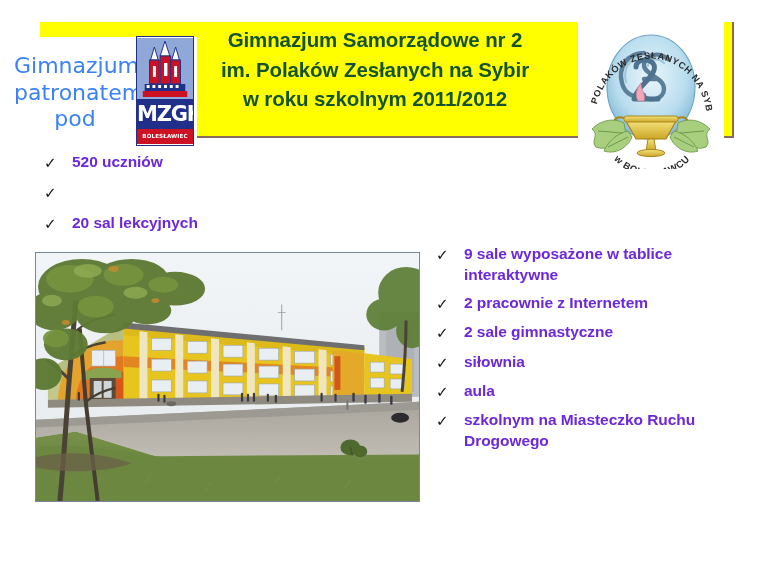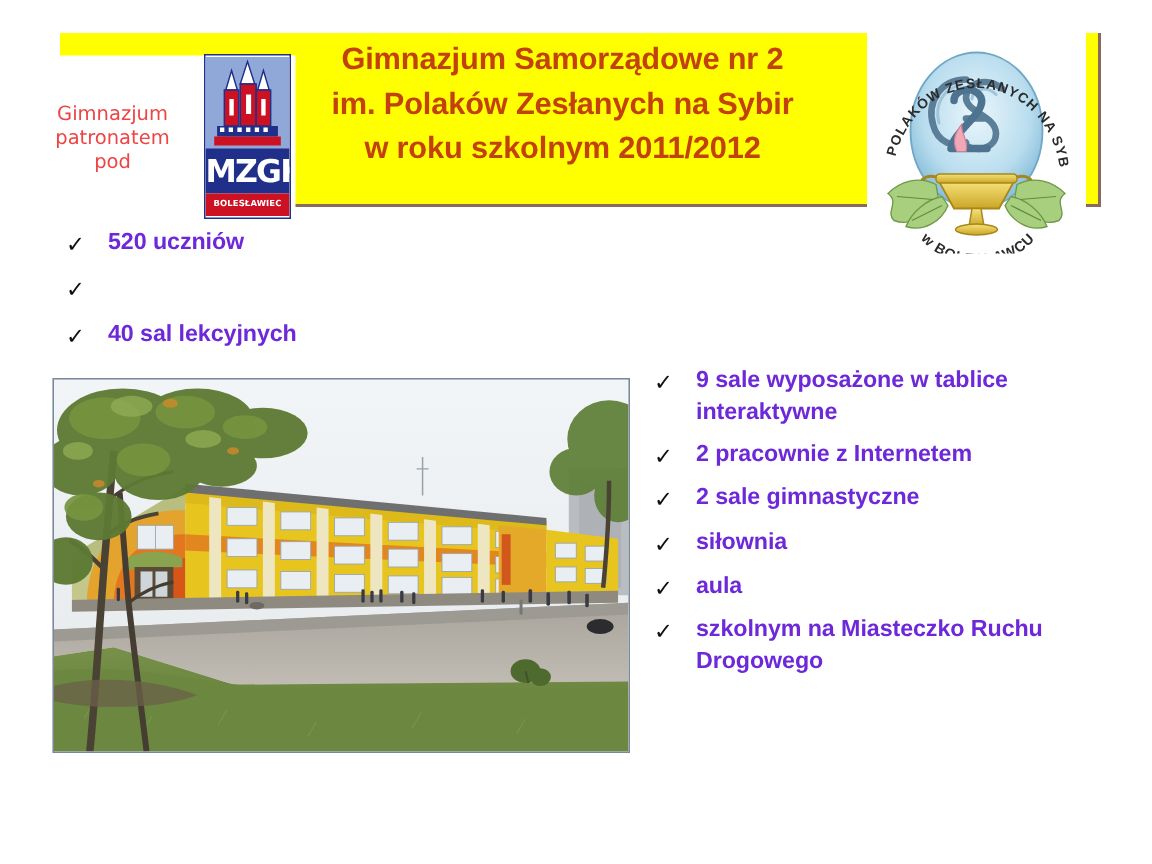--- a/index.html
+++ b/index.html
@@ -31,41 +31,41 @@
   .banner-title {
     position: absolute;
     left: 150px;
     top: 25px;
     width: 450px;
     text-align: center;
     font-size: 20.5px;
     font-weight: bold;
     line-height: 1.45;
     letter-spacing: -0.1px;
-    color: #c2410c;
+    color: #14532d;
   }
   .banner-title .line { display: block; white-space: nowrap; }
 
   
   .patron-box {
     position: absolute;
     left: 14px;
     top: 37px;
     width: 183px;
     height: 112px;
     background: #ffffff;
     display: flex;
     align-items: center;
   }
   .patron-text {
     width: 122px;
     text-align: center;
-    font-size: 13px;
+    font-size: 22px;
     line-height: 1.22;
-    color: #ef4444;
+    color: #3b82f6;
     font-family: "DejaVu Sans", sans-serif;
   }
   .patron-text span { display: block; }
 
   
   .mzgk {
     position: absolute;
     left: 136px;
     top: 36px;
     width: 58px;
@@ -281,21 +281,21 @@
 <div class="bullets left">
   <div class="bullet-row">
     <span class="check">✓</span>
     <span class="bullet-text">520 uczniów</span>
   </div>
   <div class="bullet-row">
     <span class="check">✓</span>
   </div>
   <div class="bullet-row">
     <span class="check">✓</span>
-    <span class="bullet-text">40 sal lekcyjnych</span>
+    <span class="bullet-text">20 sal lekcyjnych</span>
   </div>
 </div>
 
 <div class="bullets right">
   <div class="bullet-row">
     <span class="check">✓</span>
     <span class="bullet-text">9 sale wyposażone w tablice interaktywne</span>
   </div>
   <div class="bullet-row">
     <span class="check">✓</span>

